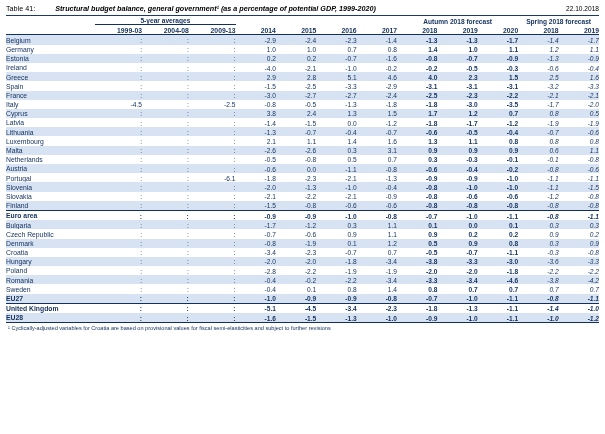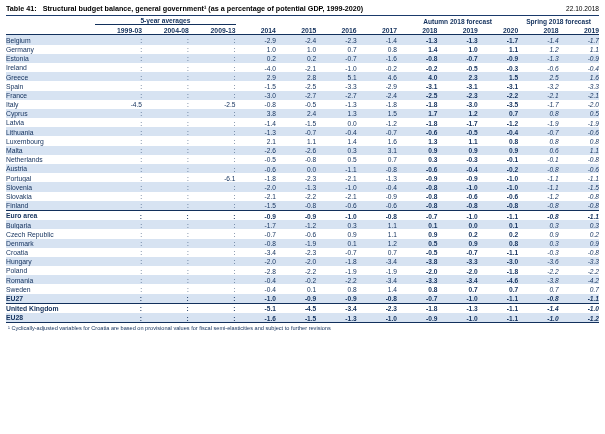--- a/index.html
+++ b/index.html
@@ -23,28 +23,29 @@
   .title-row {
     display: flex;
     align-items: baseline;
     font-size: 7.2px;
     color: #000;
     border-bottom: 1px solid #1a3a6b;
     padding-bottom: 2px;
     margin-bottom: 0px;
   }
   .title-label {
-    font-weight: bold;
+    font-weight: normal;
     white-space: nowrap;
-    padding-right: 6px;
+    padding-right: 20px;
     text-align: center;
   }
   .title-text {
     font-weight: bold;
     flex: 1;
+    font-style: italic;
   }
   .title-date {
     white-space: nowrap;
     font-size: 6.6px;
   }
   table.main {
     border-collapse: collapse;
     width: 100%;
     table-layout: fixed;
     font-size: 6.6px;

